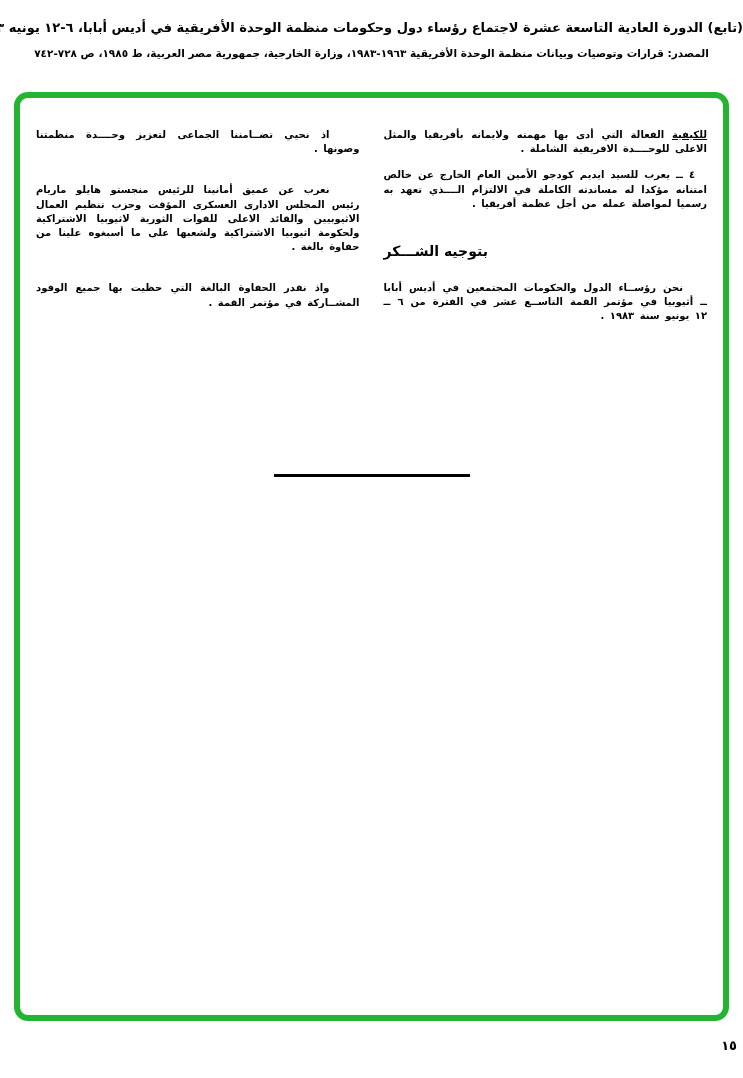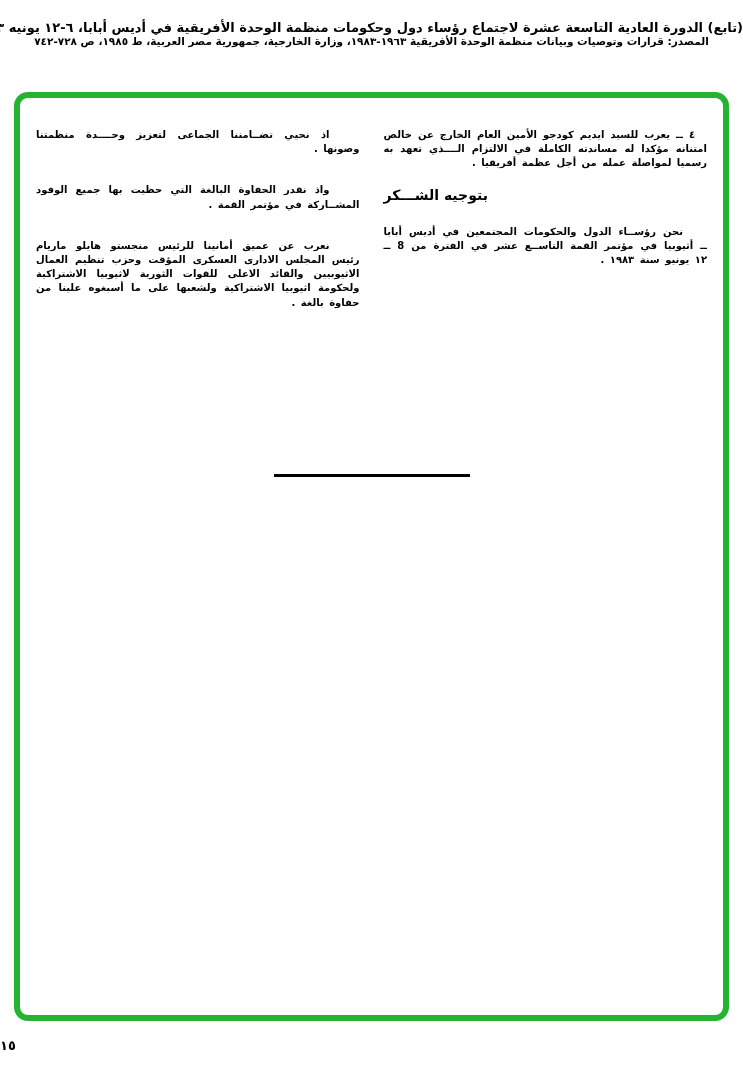--- a/index.html
+++ b/index.html
@@ -25,21 +25,21 @@
     text-align: center;
     direction: rtl;
   }
   .doc-header .title-line {
     font-size: 13px;
     font-weight: bold;
     white-space: nowrap;
     letter-spacing: 0px;
   }
   .doc-header .source-line {
-    margin-top: 0;
+    margin-top: 12px;
     font-size: 10.5px;
     font-weight: bold;
     white-space: nowrap;
   }
   
   .frame {
     position: absolute;
     left: 14px;
     top: 92px;
     width: 715px;
@@ -69,21 +69,21 @@
   .col p {
     margin: 0;
     font-size: 10px;
     font-weight: bold;
     line-height: 1.42;
     text-align: justify;
     word-spacing: 2px;
   }
   
   .col-right .p1 { text-indent: 0; margin-bottom: 12px; }
-  .col-right .p2 { text-indent: 12px; margin-bottom: 16px; }
+  .col-right .p2 { text-indent: 12px; margin-bottom: 32px; }
   .col-right .p3 { text-indent: 24px; }
   .u { text-decoration: underline; }
   .ref-code {
     direction: ltr;
     text-align: left;
     font-family: "DejaVu Serif", serif;
     font-weight: bold;
     font-size: 14px;
     margin: 16px 0 10px 0;
   }
@@ -110,51 +110,52 @@
     transform: translateX(-50%);
     width: 196px;
     height: 3px;
     background: #000000;
   }
   
   .page-number {
     position: absolute;
     top: 1038px;
     left: 0;
-    right: 12px;
-    text-align: left;
+    right: 6px;
+    text-align: right;
     font-size: 13px;
     font-weight: bold;
   }
 </style>
 </head>
 <body>
 
 <div class="page" style="background: rgb(255, 255, 255); color: rgb(0, 0, 0);">
 
   <div class="doc-header">
     <div class="title-line">(تابع) الدورة العادية التاسعة عشرة لاجتماع رؤساء دول وحكومات منظمة الوحدة الأفريقية في أديس أبابا، ٦-١٢ يونيه ١٩٨٣</div>
     <div class="source-line">المصدر: قرارات وتوصيات وبيانات منظمة الوحدة الأفريقية ١٩٦٣-١٩٨٣، وزارة الخارجية، جمهورية مصر العربية، ط ١٩٨٥، ص ٧٢٨-٧٤٢</div>
   </div>
 
   <div class="frame" style="border-color: rgb(36, 180, 50);">
     <div class="frame-inner">
 
       <div class="columns">
 
         <div class="col col-right">
+          <p class="p1"><span class="u">للكيفية</span><span> الفعالة التي أدى بها مهمته ولايمانه بأفريقيا والمثل الاعلى للوحــــدة الافريقية الشاملة .</span></p>
           <p class="p2">٤ ــ يعرب للسيد ايديم كودجو الأمين العام الخارج عن خالص امتنانه مؤكدا له مساندته الكاملة في الالتزام الــــذي تعهد به رسميا لمواصلة عمله من أجل عظمة أفريقيا .</p>
           <div class="res-subheading">بتوجيه الشـــكر</div>
-          <p class="p3">نحن رؤســاء الدول والحكومات المجتمعين في أديس أبابا ــ أثيوبيا في مؤتمر القمة التاســع عشر في الفترة من 8 ــ ١٢ يونيو سنة ١٩٨٣ .</p>
+          <p class="p3">نحن رؤســاء الدول والحكومات المجتمعين في أديس أبابا ــ أثيوبيا في مؤتمر القمة التاســع عشر في الفترة من ٦ ــ ١٢ يونيو سنة ١٩٨٣ .</p>
         </div>
 
         <div class="col col-left">
           <p>اذ نحيي تضــامننا الجماعى لتعزيز وحــــدة منظمتنا وصونها .</p>
+          <p>نعرب عن عميق أمانينا للرئيس منجستو هايلو ماريام رئيس المجلس الادارى العسكرى المؤقت وحزب تنظيم العمال الاثيوبيين والقائد الاعلى للقوات الثورية لاثيوبيا الاشتراكية ولحكومة اثيوبيا الاشتراكية ولشعبها على ما أسبغوه علينا من حفاوة بالغة .</p>
           <p>واذ نقدر الحفاوة البالغة التي حظيت بها جميع الوفود المشــاركة في مؤتمر القمة .</p>
-          <p>نعرب عن عميق أمانينا للرئيس منجستو هايلو ماريام رئيس المجلس الادارى العسكرى المؤقت وحزب تنظيم العمال الاثيوبيين والقائد الاعلى للقوات الثورية لاثيوبيا الاشتراكية ولحكومة اثيوبيا الاشتراكية ولشعبها على ما أسبغوه علينا من حفاوة بالغة .</p>
         </div>
 
       </div>
 
       <div class="divider"></div>
 
     </div>
   </div>
 
   <div class="page-number">١٥</div>

